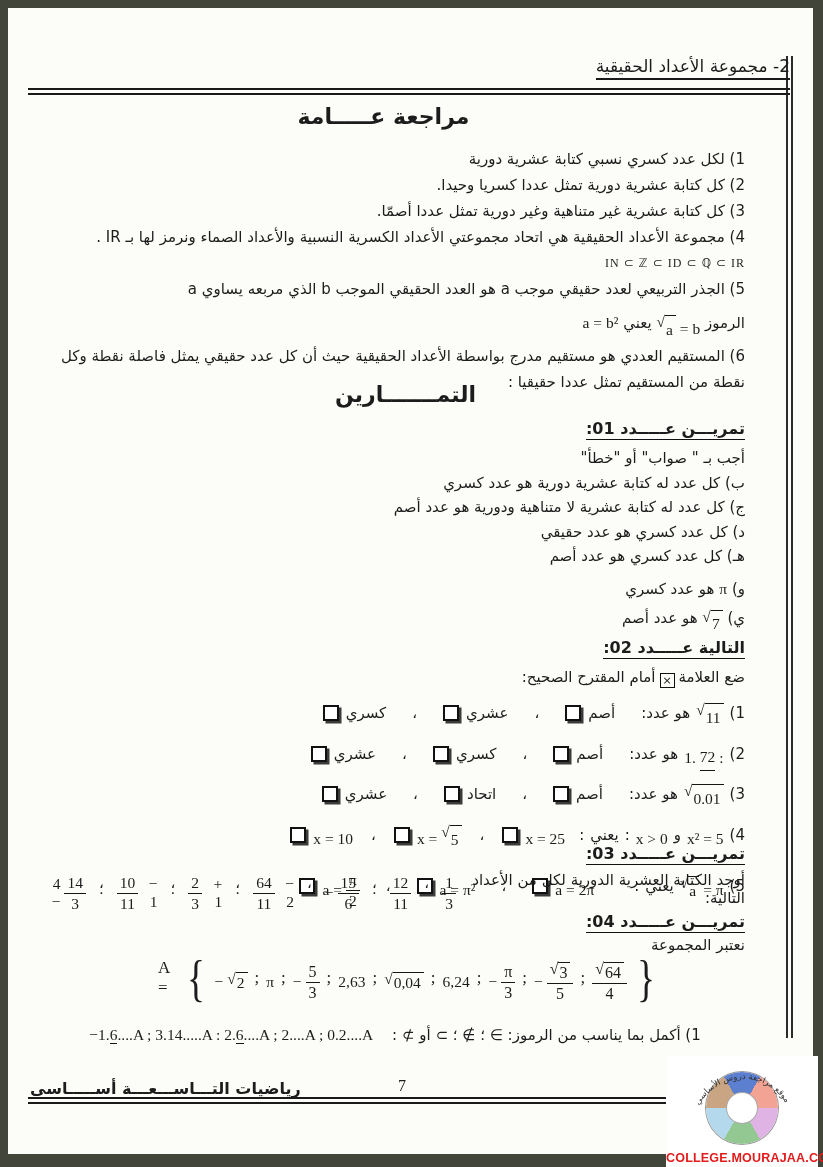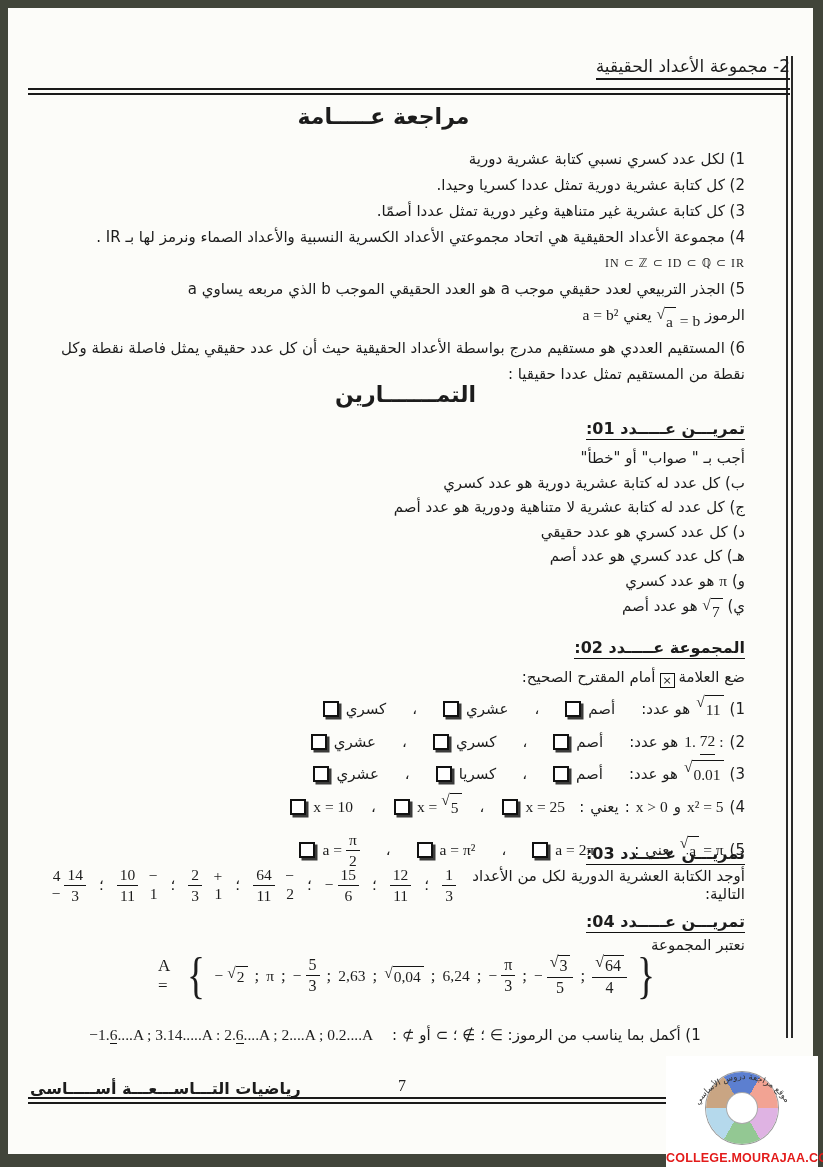--- a/index.html
+++ b/index.html
@@ -51,21 +51,21 @@
   
   .frac{display:inline-flex;flex-direction:column;align-items:center;line-height:1.15;
         font-family:"Liberation Serif",serif;vertical-align:middle;}
   .frac .fn{border-bottom:1.3px solid #161616;padding:0 3px 1px;}
   .frac .fd{padding-top:1px;}
   .sqrt{display:inline-flex;align-items:flex-start;font-family:"Liberation Serif",serif;}
   .sqrt .sg{line-height:1;transform:translateY(-1px);}
   .sqrt .rad{border-top:1.3px solid #161616;padding:1px 3px 0 1px;}
   .rep{border-bottom:1.4px solid #161616;padding-bottom:0;}
   .mtok{display:inline-flex;direction:ltr;align-items:center;gap:4px;
-        font-family:"Liberation Serif",serif;font-size:15.5px;}
+        font-family:"Liberation Serif",serif;font-size:15.5px;margin-top:8px;}
   .sep3{margin:0 7px;}
   
   .x4set{position:absolute;top:953px;left:158px;width:500px;display:flex;direction:ltr;
          align-items:center;justify-content:center;gap:7px;
          font-family:"Liberation Serif",serif;font-size:17px;}
   .brace{font-size:50px;font-weight:400;line-height:.9;transform:scaleX(.75);}
   .x4set .frac{font-size:16px;}
   
   .f-series{position:absolute;top:1079px;left:30px;font-size:16px;font-weight:700;direction:rtl;}
   .f-page{position:absolute;top:1077px;left:398px;font-family:"Liberation Serif",serif;font-size:16px;}
@@ -134,21 +134,21 @@
       <span class="mtok">
           <span class="sqrt">
             <span class="sg">√</span>
             <span class="rad">7</span>
           </span>
         </span>
       <span>هو عدد أصم</span>
     </div>
   </div>
 
-  <div class="ex-head" style="top:638px;">المجموعة عـــــدد 02:</div>
+  <div class="ex-head" style="top:638px;">التالية عـــــدد 02:</div>
   <div class="rtl-block x2b">
     <div>
       <span>ضع العلامة</span><span class="cbx">×</span><span>أمام المقترح الصحيح:</span>
     </div>
 
     <div class="x2row">
       <span class="stem">
         <span>1)</span>
         <span class="mtok">
             <span class="sqrt">
@@ -214,21 +214,21 @@
         <span>هو عدد:</span>
       </span>
       <span class="stemgap"></span>
       <span class="opt">
           <span class="cb"></span>
           <span>أصم</span>
         </span>
       <span class="ocomma">،</span>
       <span class="opt">
           <span class="cb"></span>
-          <span>كسريا</span>
+          <span>اتحاد</span>
         </span>
       <span class="ocomma">،</span>
       <span class="opt">
           <span class="cb"></span>
           <span>عشري</span>
         </span>
     </div>
 
     <div class="x2row">
       <span class="stem">

